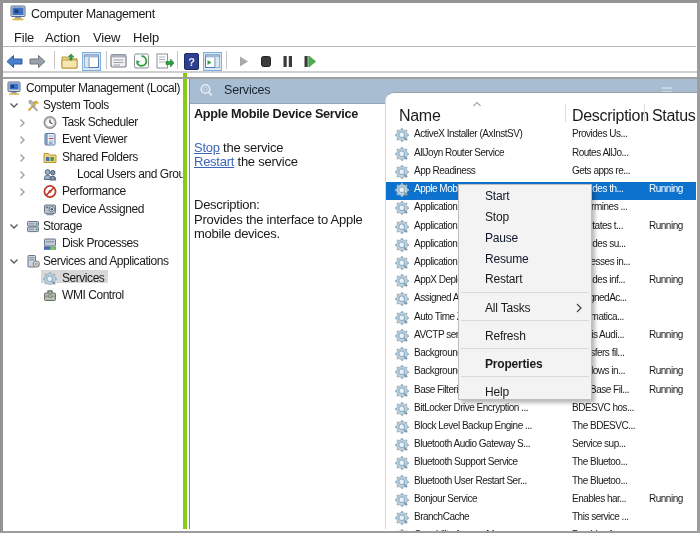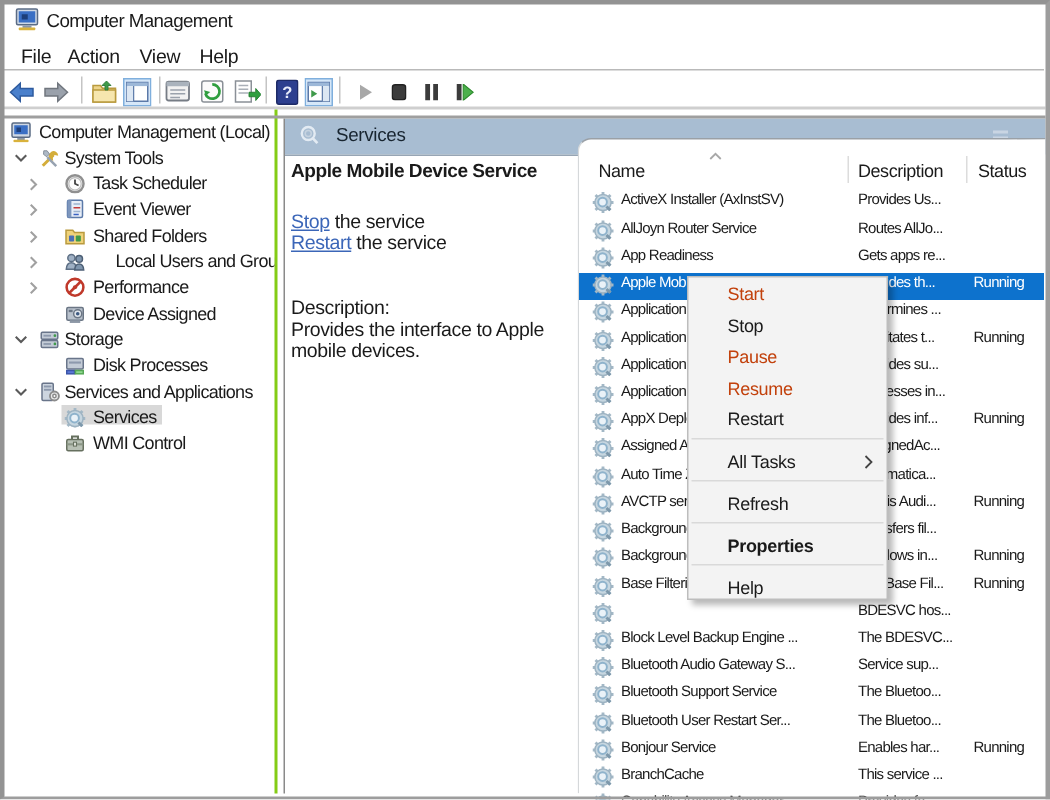--- a/index.html
+++ b/index.html
@@ -9,46 +9,46 @@
 .t{position:absolute;white-space:nowrap;font-size:13px;color:#1a1a1a;line-height:14px}
 svg{position:absolute}
 
 #titletext{left:31px;top:7px;font-size:12.5px;letter-spacing:-0.4px}
 .menu{top:31px;font-size:13px;letter-spacing:-0.2px}
 #mline{position:absolute;left:0;top:46px;width:696px;height:1px;background:#b9b9b9}
 #tline{position:absolute;left:0;top:71px;width:697px;height:1.5px;background:#cfcfcf}
 #cline{position:absolute;left:2px;top:77px;width:695px;height:2px;background:#9f9f9f;z-index:5}
 .sep{position:absolute;top:51px;width:1px;height:18px;background:#c4c4c4}
 
-#tree{position:absolute;left:0;top:73px;width:183px;height:456px;background:#fff;border-right:2px solid #84cc16;overflow:hidden}
+#tree{position:absolute;left:0;top:73px;width:183px;height:456px;background:#fff;border-right:4px solid #84cc16;overflow:hidden}
 .trt{position:absolute;white-space:nowrap;font-size:12px;letter-spacing:-0.45px;color:#1a1a1a}
 
 #rpane{position:absolute;left:189px;top:79px;width:508px;height:450px;background:#fff;border-left:1px solid #8a8a8a}
 #hdrbar{position:absolute;left:190px;top:79px;width:507px;height:23.5px;background:#a8bdd2}
 #hdrtext{left:224px;top:83px;font-size:12.5px;color:#17242f;letter-spacing:-0.2px}
 
 #amds{left:194px;top:107px;font-size:12.7px;font-weight:bold;letter-spacing:-0.3px}
 .ext{letter-spacing:-0.25px}
 a.lnk{color:#3b66b8;text-decoration:underline}
 
 #list{position:absolute;left:385px;top:92px;width:312px;height:437px;background:#fff;border-left:1px solid #d5d8da;border-top:1px solid #9aa0a6;border-top-left-radius:9px;box-sizing:border-box}
-.lh{position:absolute;top:107px;font-size:12px;letter-spacing:-0.3px;color:#1a1a1a}
+.lh{position:absolute;top:107px;font-size:16px;letter-spacing:-0.3px;color:#1a1a1a}
 .hsep{position:absolute;top:104px;width:1px;height:18px;background:#dcdcdc}
 .row{position:absolute;left:386px;width:310px;height:18px;font-size:10px;letter-spacing:-0.5px;color:#1a1a1a}
 .row .nm{position:absolute;left:28px;top:2px;width:146px;overflow:hidden;white-space:nowrap}
 .row .ds{position:absolute;left:186px;top:2px;width:76px;overflow:hidden;white-space:nowrap}
 .row .st{position:absolute;left:263px;top:2px;white-space:nowrap}
 .row svg{left:9px;top:1px}
 #selrow{position:absolute;left:386px;top:182px;width:310px;height:17.5px;background:#0d72cd}
 .selt{color:#fff !important}
 
 #cmenu{position:absolute;left:458px;top:184px;width:134px;height:216px;background:#f3f3f3;
   border:1px solid #bdbdbd;box-sizing:border-box;box-shadow:3px 3px 4px rgba(0,0,0,0.28)}
 .mi{position:absolute;left:485px;white-space:nowrap;font-size:12px;letter-spacing:-0.2px;color:#1a1a1a}
-.dis{color:#c2410c}
+.dis{color:#0f172a}
 .msep{position:absolute;left:461px;width:128px;height:1px;background:#d9d9d9}
 </style></head>
 <body>
 <div id="win">
 <div id="frame"></div>
 
 <svg style="left:10px;top:5px" width="16" height="16" viewBox="0 0 16 16">
       <rect x="1" y="1" width="14" height="10.5" rx="1" fill="#cfd8e4" stroke="#5a6b84"></rect>
       <rect x="2.5" y="2.5" width="11" height="7.5" fill="#3a6fc4"></rect>
       <path d="M4.5 4.5 l4 0 0 3.5 -4 0z" fill="#1d3f7a"></path>
@@ -410,20 +410,21 @@
         <use href="#gear"></use>
       </svg>
       <span class="nm">Base Filtering Engine</span>
       <span class="ds">The Base Fil...</span>
       <span class="st">Running</span>
     </div>
 <div class="row" style="top:399.7px">
       <svg width="15" height="16" viewBox="0 0 15 16">
         <use href="#gear"></use>
       </svg>
+      <span class="nm">BitLocker Drive Encryption ...</span>
       <span class="ds">BDESVC hos...</span>
     </div>
 <div class="row" style="top:417.9px">
       <svg width="15" height="16" viewBox="0 0 15 16">
         <use href="#gear"></use>
       </svg>
       <span class="nm">Block Level Backup Engine ...</span>
       <span class="ds">The BDESVC...</span>
     </div>
 <div class="row" style="top:436.1px">

